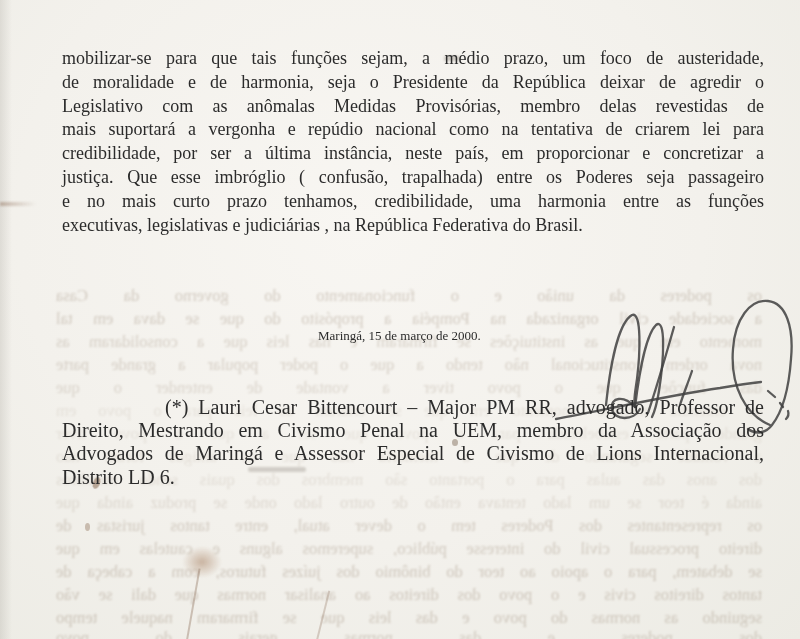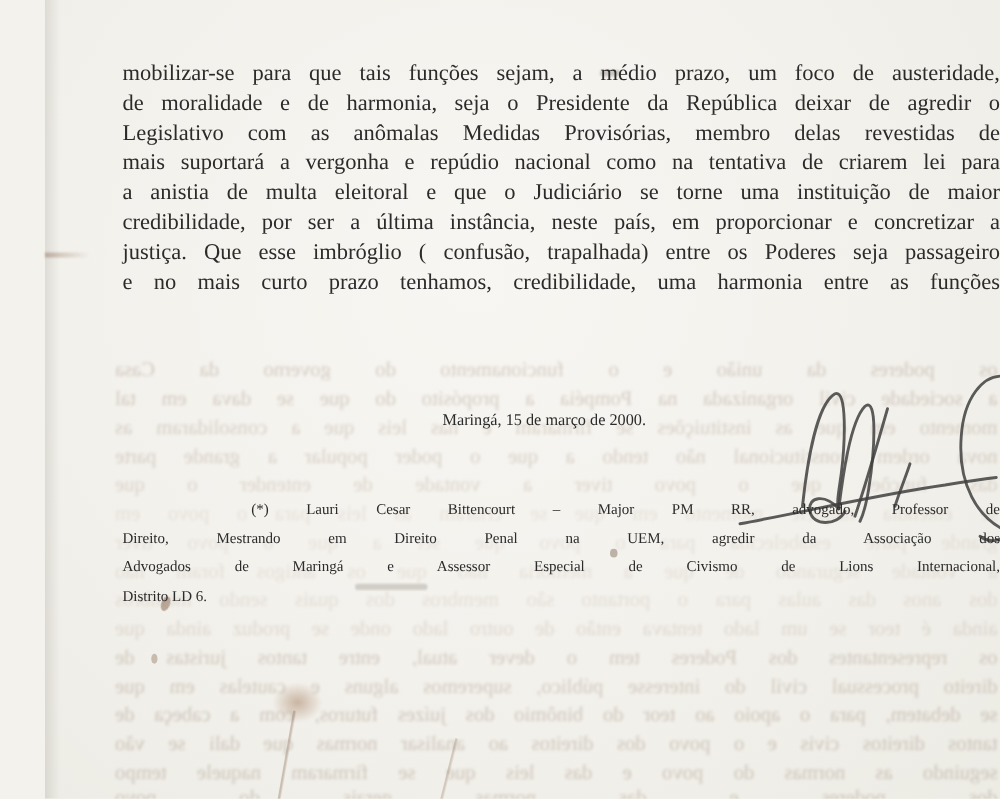--- a/index.html
+++ b/index.html
@@ -4,31 +4,30 @@
 <style>
   html,body{margin:0;padding:0;}
   body{
     width:800px;height:639px;overflow:hidden;position:relative;
     background:#f4f2ed;
     font-family:"Liberation Serif","DejaVu Serif",serif;
   }
   .page{
     position:absolute;inset:0;
     background:radial-gradient(ellipse at 45% 35%, #f8f6f2 0%, #f3f1ec 55%, #ecebe4 100%);
-    margin-left:36px;
   }
   .page::before{
     content:"";position:absolute;left:0;top:0;bottom:0;width:12px;
     background:linear-gradient(90deg, rgba(115,110,100,0.16), rgba(115,110,100,0));
   }
   
   .para{position:absolute;left:62px;top:47px;width:702px;color:#2b2b2b;font-size:18px;}
   .jline{height:23.8px;line-height:23.8px;text-align:justify;text-align-last:justify;}
   .unjust{text-align-last:left;}
-  .foot{position:absolute;left:62px;top:396px;width:702px;color:#2b2b2b;font-size:12px;}
+  .foot{position:absolute;left:62px;top:396px;width:702px;color:#2b2b2b;font-size:20px;}
   .foot .jline{height:23.2px;line-height:23.2px;}
   .indent{padding-left:103px;}
   .dateline{position:absolute;left:318px;top:328px;font-size:13px;color:#2b2b2b;}
   
   .bleed{
     position:absolute;left:56px;width:706px;height:20px;line-height:20px;
     font-size:16.5px;color:#8d7a66;transform:scaleX(-1);filter:blur(1.3px);
     text-align:justify;text-align-last:justify;overflow:hidden;pointer-events:none;
   }
   
@@ -76,41 +75,41 @@
   <div class="blemish speck3"></div>
   <div class="blemish dashsmudge"></div>
   <div class="blemish edgedash"></div>
   <div class="blemish marksejam"></div>
 
   <div class="para">
     <div class="jline">mobilizar-se para que tais funções sejam, a médio prazo, um foco de austeridade,</div>
     <div class="jline">de moralidade e de harmonia, seja o Presidente da República deixar de agredir o</div>
     <div class="jline">Legislativo com as anômalas Medidas Provisórias, membro delas revestidas de</div>
     <div class="jline">mais suportará a vergonha e repúdio nacional como na tentativa de criarem lei para</div>
-    <div class="jline">a anistia de multa eleitoral e que o Judiciário se torne uma instituição de maior</div>
     <div class="jline">credibilidade, por ser a última instância, neste país, em proporcionar e concretizar a</div>
     <div class="jline">justiça. Que esse imbróglio ( confusão, trapalhada) entre os Poderes seja passageiro</div>
     <div class="jline">e no mais curto prazo tenhamos, credibilidade, uma harmonia entre as funções</div>
+    <div class="jline unjust">executivas, legislativas e judiciárias , na República Federativa do Brasil.</div>
   </div>
 
   <div class="dateline">Maringá, 15 de março de 2000.</div>
 
   <svg class="sig" viewBox="0 0 260 175" aria-hidden="true">
     <path d="M 66 130 C 70 92, 78 48, 92 40 C 102 36, 100 80, 97 104 C 95 118, 93 128, 95 132"></path>
     <path d="M 95 132 C 98 108, 104 62, 116 50 C 126 42, 124 84, 119 116 C 117 128, 114 138, 112 142"></path>
     <path d="M 95 132 C 84 120, 70 122, 72 134 C 74 146, 94 146, 100 134"></path>
     <path d="M 134 52 C 126 80, 116 114, 108 138"></path>
     <path d="M 152 96 C 148 108, 143 120, 140 130"></path>
     <path d="M 230 150 C 206 140, 190 112, 193 74 C 195 44, 210 24, 228 26 C 246 28, 254 52, 251 84 C 249 112, 243 136, 232 150 C 226 158, 216 160, 208 154"></path>
     <path d="M 16 144 C 60 136, 130 120, 180 113 C 198 110, 212 108, 221 107"></path>
     <path d="M 228 116 L 235 122"></path>
     <path d="M 240 128 L 243 132"></path>
     <path d="M 248 136 C 249 139, 248 142, 246 144"></path>
   </svg>
 
   <div class="foot">
     <div class="jline indent">(*) Lauri Cesar Bittencourt – Major PM RR, advogado, Professor de</div>
-    <div class="jline">Direito, Mestrando em Direito Penal na UEM, agredir da Associação dos</div>
+    <div class="jline">Direito, Mestrando em Civismo Penal na UEM, membro da Associação dos</div>
     <div class="jline">Advogados de Maringá e Assessor Especial de Civismo de Lions Internacional,</div>
     <div class="jline unjust">Distrito LD 6.</div>
   </div>
 
 </div>
 
 </body></html>

